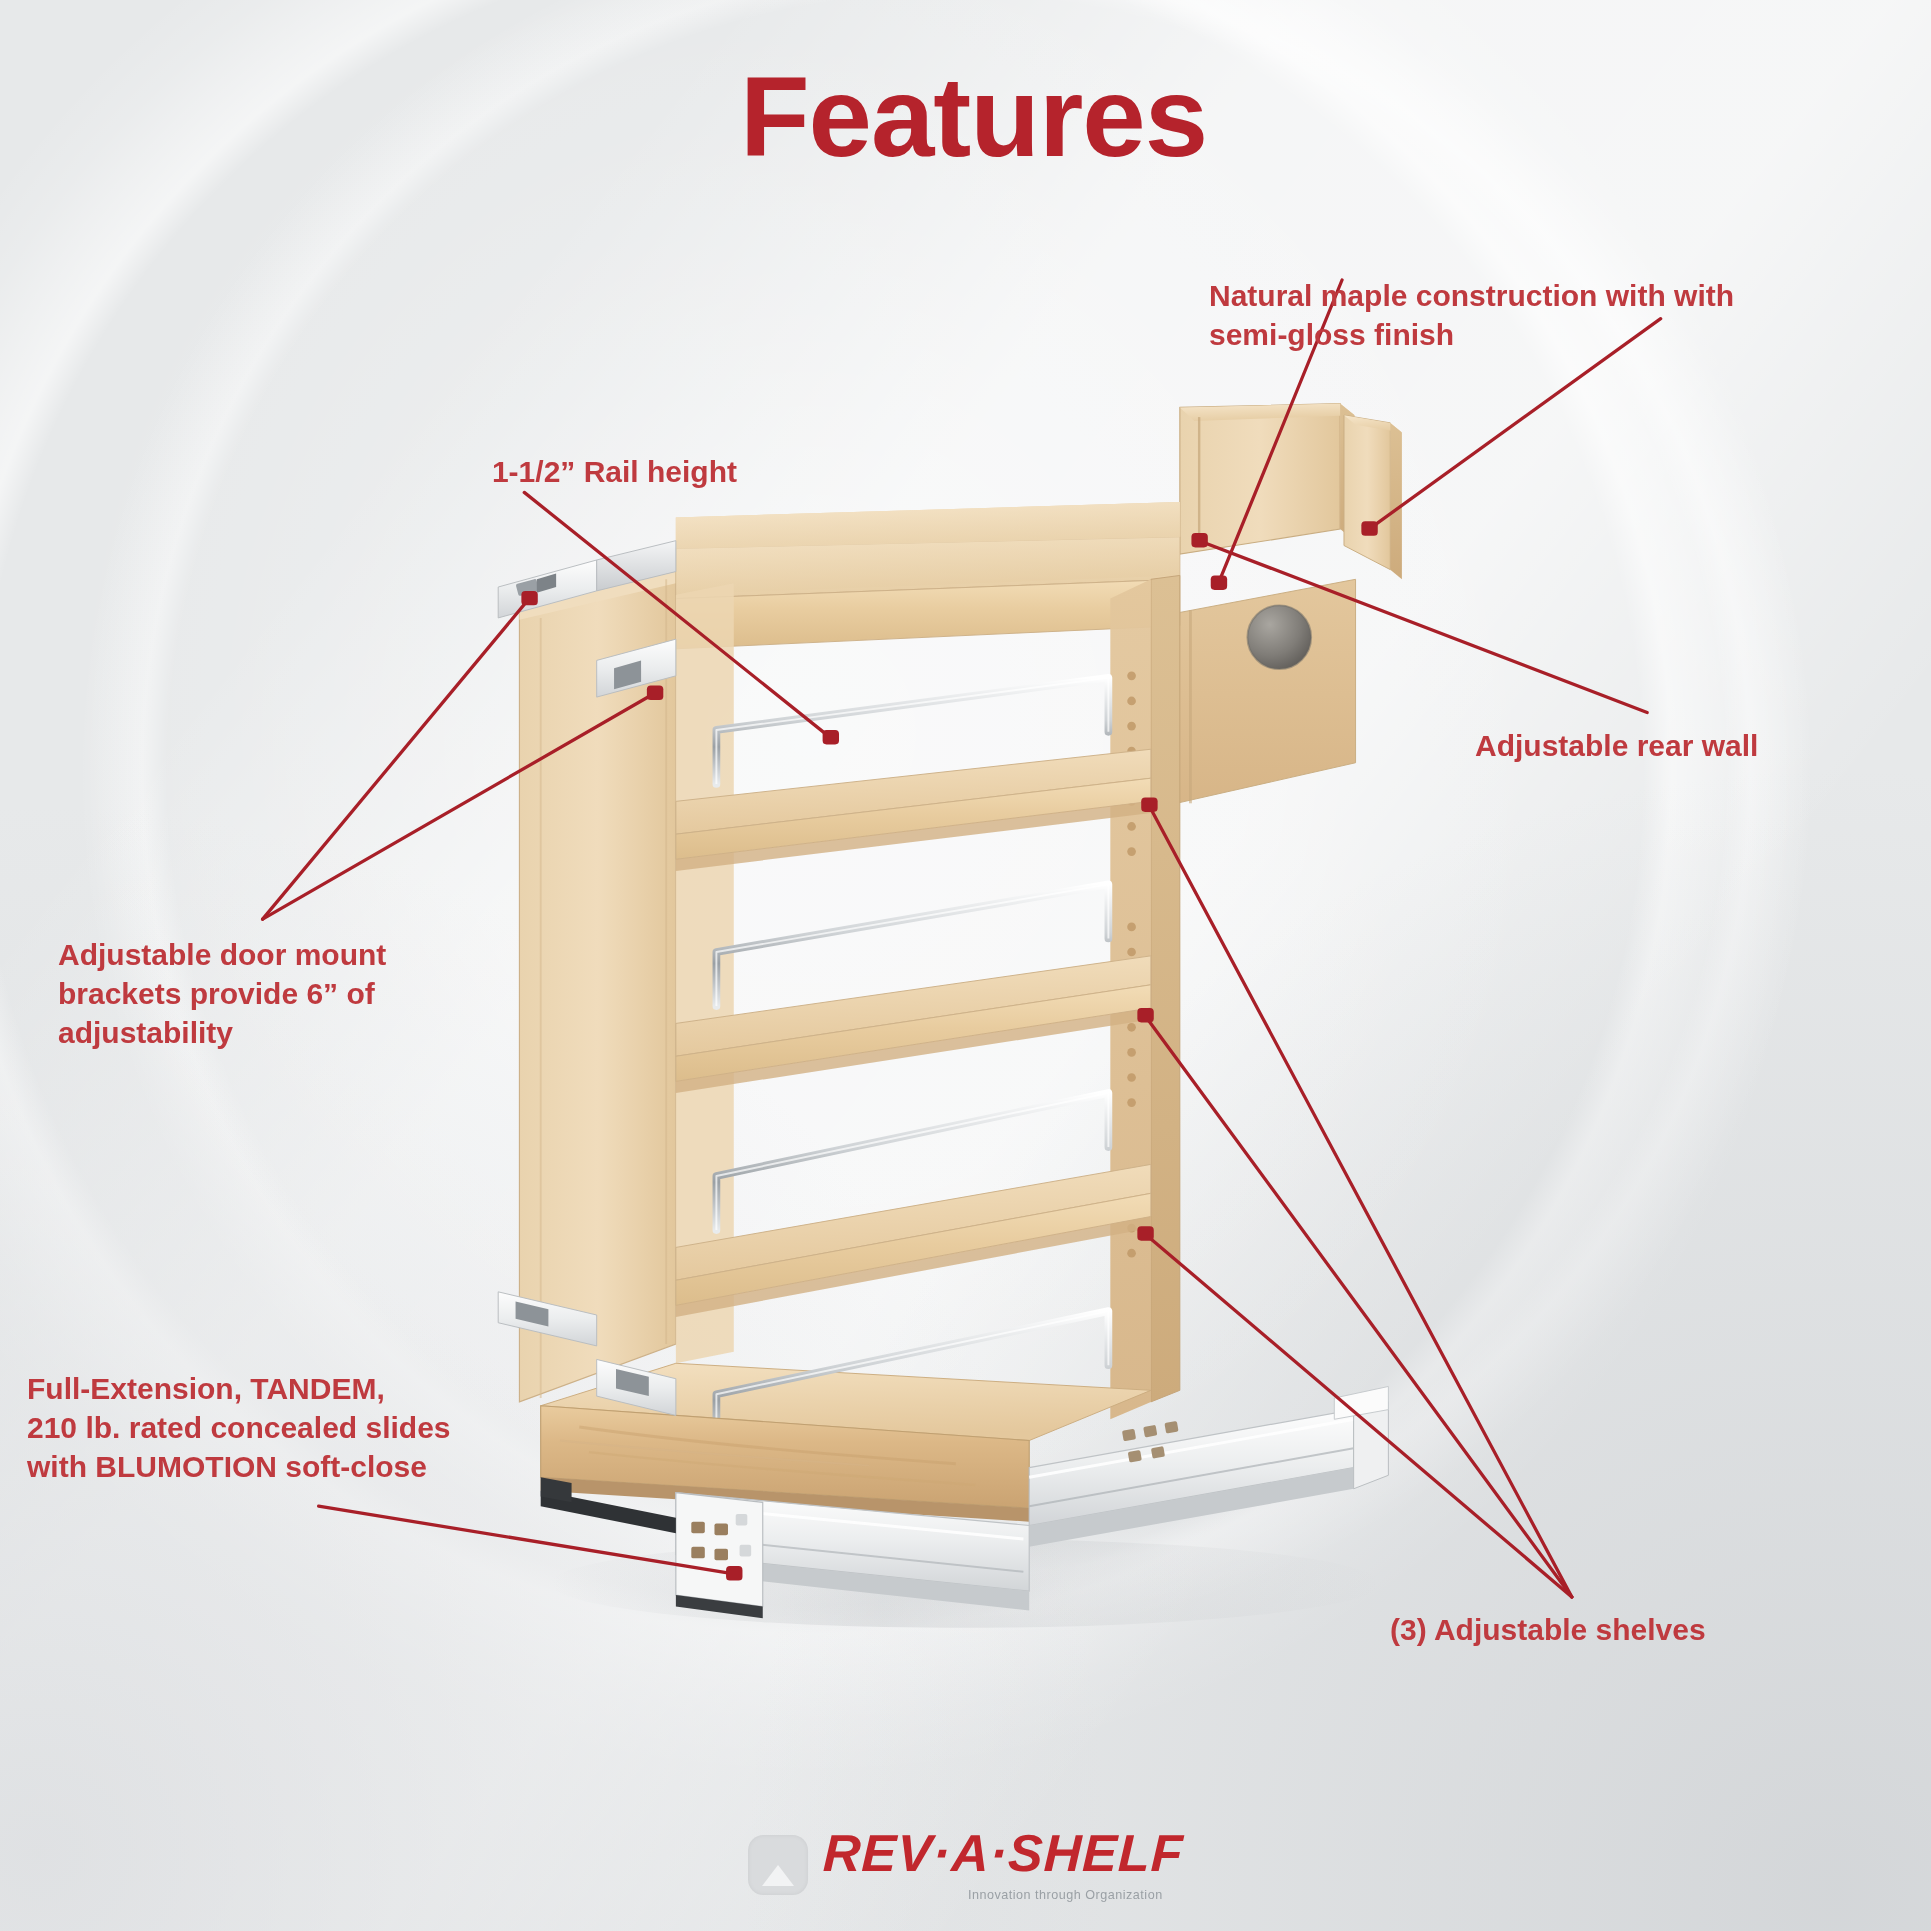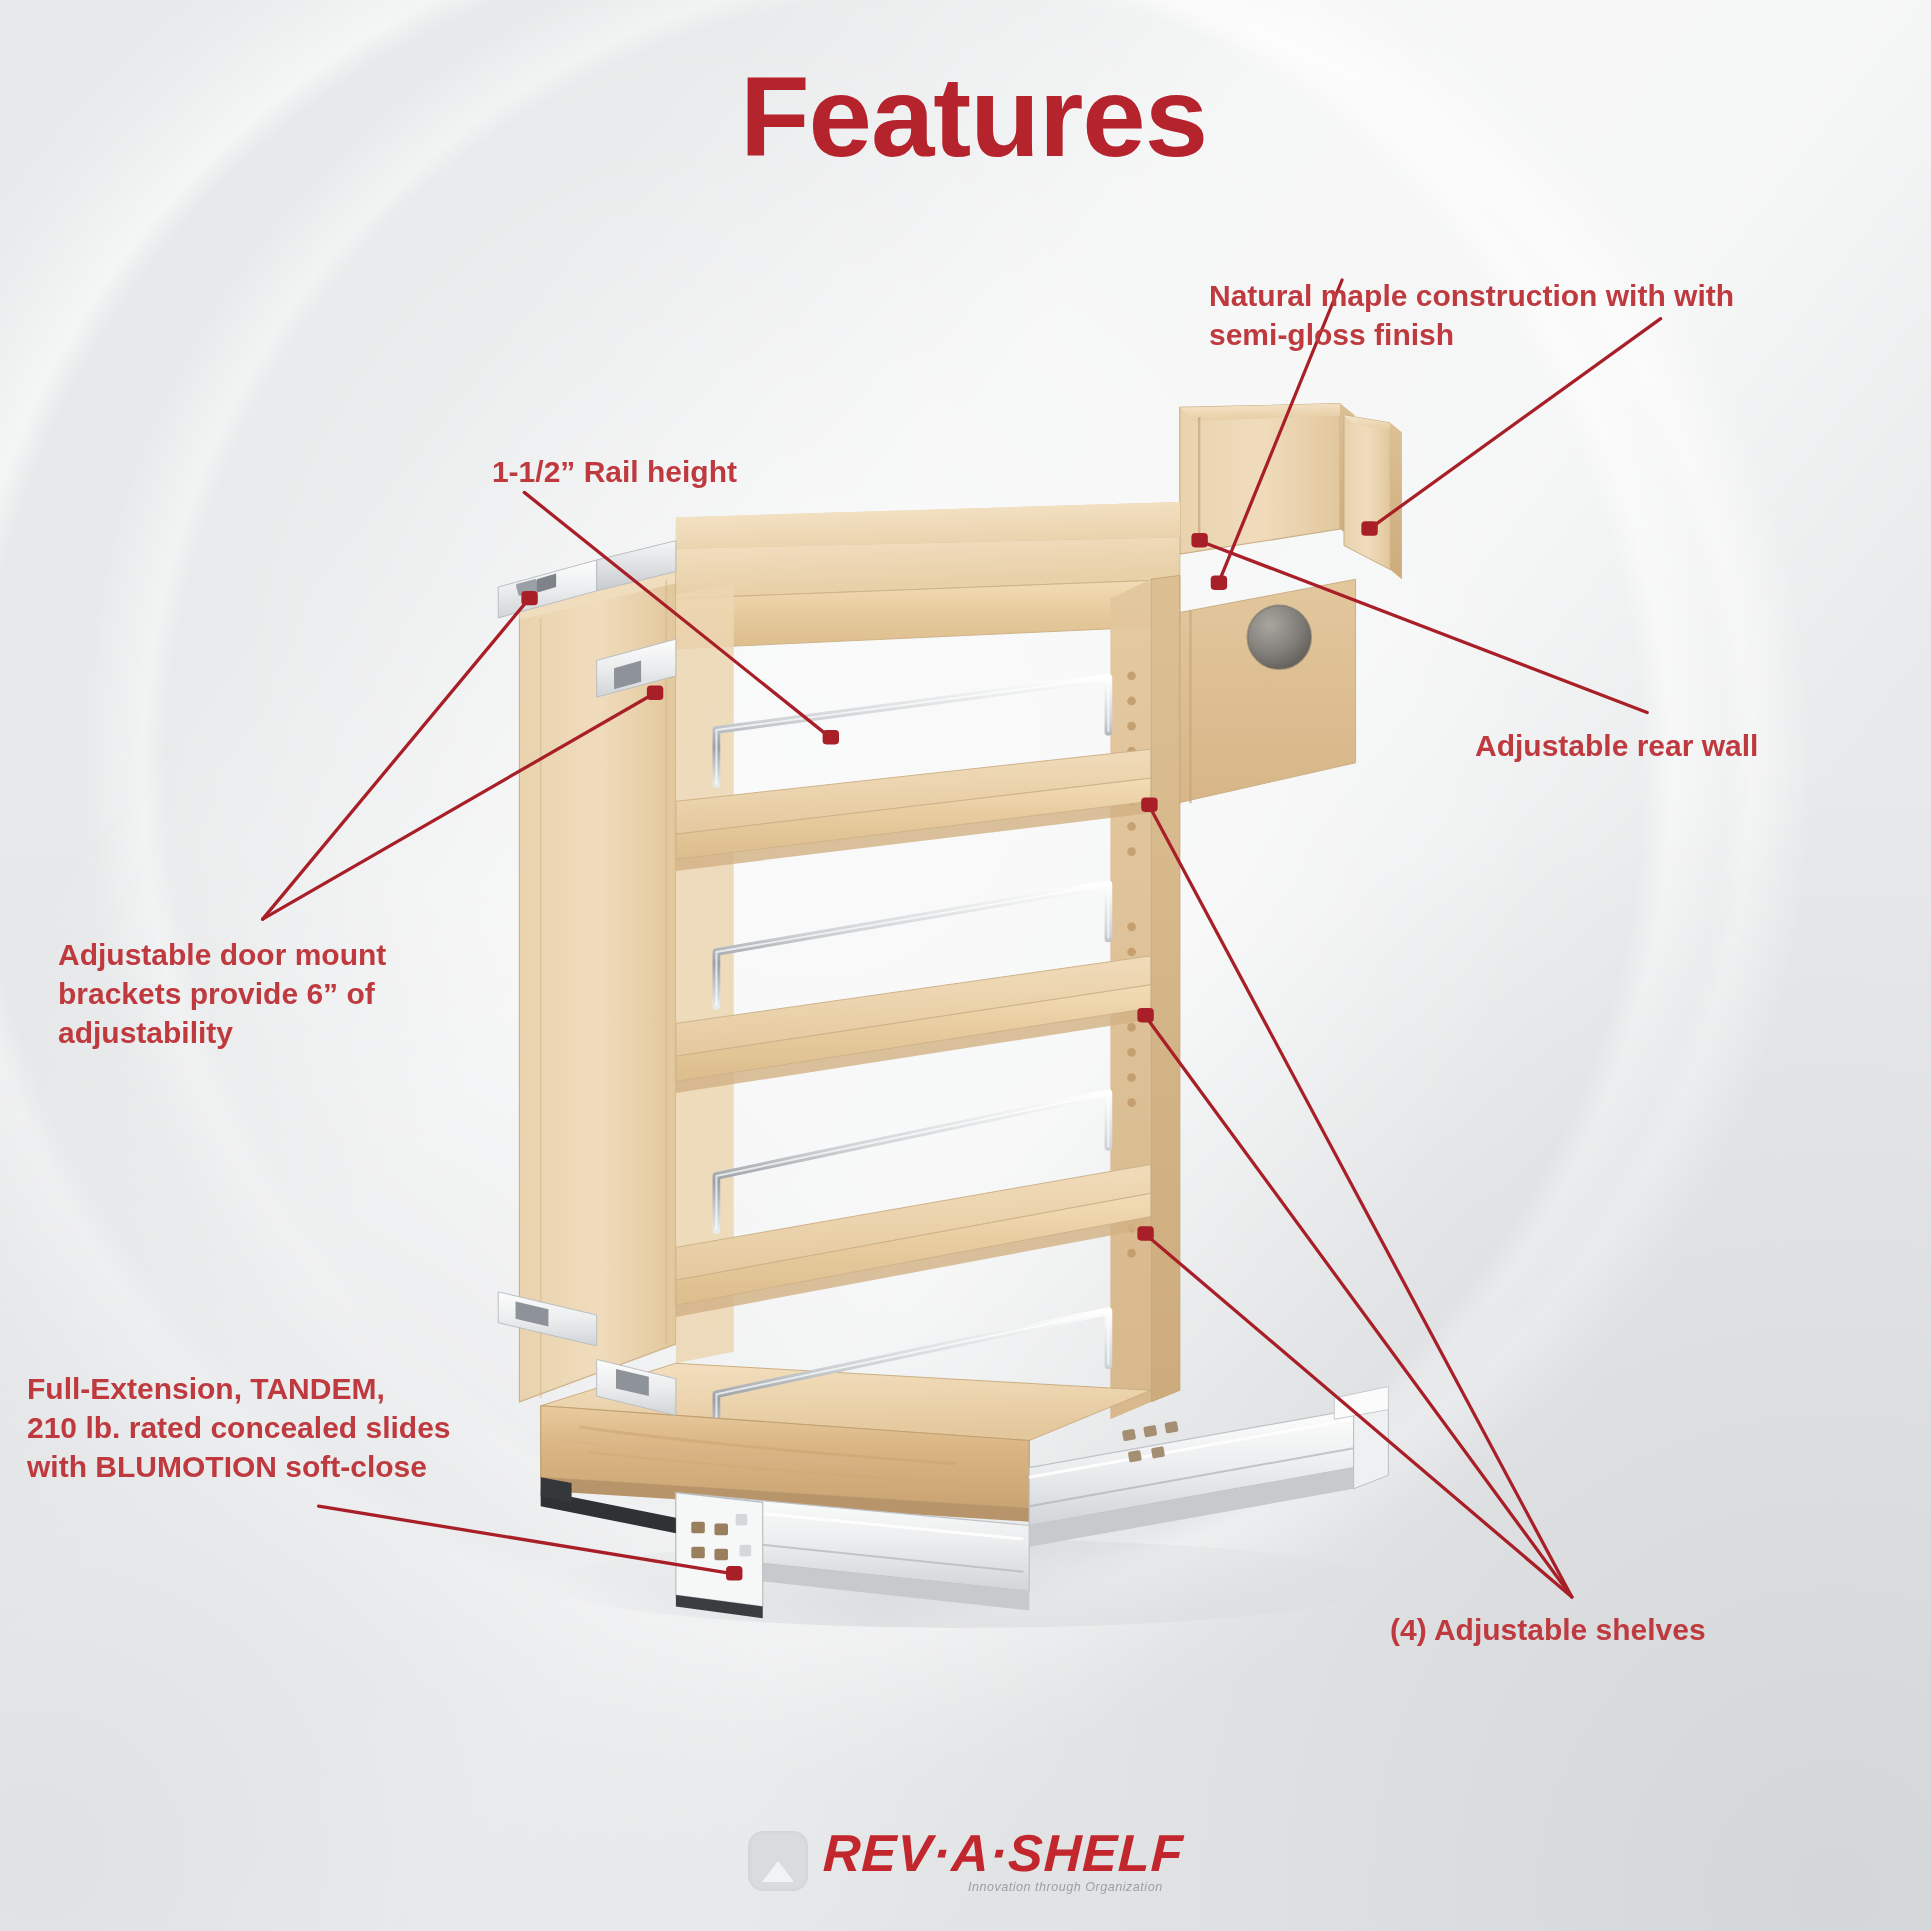--- a/index.html
+++ b/index.html
@@ -71,21 +71,21 @@
     position:relative;overflow:hidden;box-shadow:inset 0 0 5.8px rgba(0,0,0,.06);}
   #logo .mark:after{content:"";position:absolute;left:50%;bottom:8.7px;
     transform:translateX(-50%);width:0;height:0;
     border-left:16.4px solid transparent;border-right:16.4px solid transparent;
     border-bottom:21px solid #f2f3f4;}
   #logo .words{display:flex;flex-direction:column;align-items:flex-start;}
   #logo .wordmark{font-size:52px;font-weight:bold;color:#c1272d;
     letter-spacing:1px;line-height:1;font-family:"Liberation Sans", sans-serif;
     font-style:italic;transform:skewX(-2deg);}
   #logo .tagline{font-size:12.6px;color:#9aa0a5;letter-spacing:0.5px;
-    margin-top:1px;margin-left:145px;font-family:"Liberation Sans", sans-serif;font-style:italic;}
+    margin-top:9px;margin-left:145px;font-family:"Liberation Sans", sans-serif;}
 </style>
 </head>
 <body>
 
 <div id="stage">
 
   <div class="bg-layer">
     <div class="bg-ring ring-a"></div>
     <div class="bg-ring ring-b"></div>
     <div class="diag"></div>
@@ -361,21 +361,21 @@
   <div class="label" id="lbl-rear">Adjustable rear wall</div>
   <div class="label" id="lbl-maple">Natural maple construction with with
 semi-gloss finish</div>
   <div class="label" id="lbl-rail">1-1/2” Rail height</div>
   <div class="label" id="lbl-brackets">Adjustable door mount
 brackets provide 6” of
 adjustability</div>
   <div class="label" id="lbl-slides">Full-Extension, TANDEM,
 210 lb. rated concealed slides
 with BLUMOTION soft-close</div>
-  <div class="label" id="lbl-shelves">(4) Adjustable shelves</div>
+  <div class="label" id="lbl-shelves">(3) Adjustable shelves</div>
 
   <div id="logo">
     <div class="mark"></div>
     <div class="words">
       <div class="wordmark">REV·A·SHELF</div>
       <div class="tagline">Innovation through Organization</div>
     </div>
   </div>
 
 </div>

